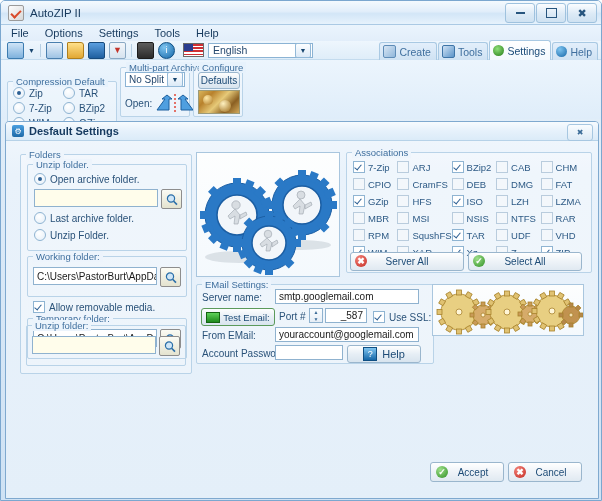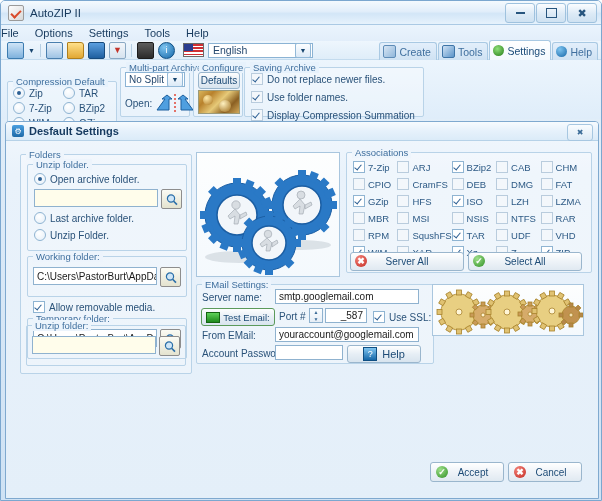--- a/index.html
+++ b/index.html
@@ -41,21 +41,21 @@
     border:1px solid #9fc2de;border-radius:3px;
     display:flex;align-items:center;justify-content:center;
     font-size:10px;color:#27557e;
   }
   .win-btn .gmin{display:block;width:9px;height:0;border-bottom:2px solid #27557e;}
   .win-btn .gmax{display:block;width:9px;height:8px;border:1.6px solid #27557e;}
   .win-btn .gcls{font-size:11px;line-height:10px;}
   
   .menubar{
     position:absolute;left:0;top:24px;width:100%;height:16px;
-    display:flex;align-items:center;box-sizing:border-box;
+    display:flex;align-items:center;padding-left:10px;box-sizing:border-box;
     background:linear-gradient(180deg,#eaf4fd,#e2eefa);
   }
   .menu-item{margin-right:16px;font-size:11px;color:#173a5e;}
   
   .toolbar{
     position:absolute;left:0;top:40px;width:100%;height:19px;
     display:flex;align-items:center;padding-left:4px;box-sizing:border-box;
     background:linear-gradient(180deg,#eef6fd,#dfedf9);
     border-bottom:1px solid #c3dbee;
   }
@@ -311,37 +311,20 @@
       <div class="gbox-title">Configure</div>
       <div class="btn3d" style="position:absolute;left:4px;top:4px;width:40px;height:15px;font-size:10px;">
         <span>Defaults</span>
       </div>
       <div style="position:absolute;left:4px;top:22px;width:40px;height:22px;border:1px solid #9a9a7a;background:linear-gradient(135deg,#d9b45a 0%,#b8812c 25%,#e6c978 50%,#8a5f22 75%,#d2a95a 100%);overflow:hidden;">
         <div style="position:absolute;left:4px;top:4px;width:10px;height:10px;border-radius:50%;background:radial-gradient(circle at 35% 30%,#ffe9a8,#a9731d);"></div>
         <div style="position:absolute;left:20px;top:9px;width:12px;height:12px;border-radius:50%;background:radial-gradient(circle at 35% 30%,#fff1c0,#9c6a18);"></div>
       </div>
     </div>
 
-    <div class="gbox" style="left:243px;top:7px;width:178px;height:48px;">
-      <div class="gbox-title">Saving Archive</div>
-      <div style="position:absolute;left:6px;top:5px;display:flex;flex-direction:column;gap:6px;">
-        <div class="opt-row">
-            <span class="cbx on dim"></span>
-            <span>Do not replace newer files.</span>
-          </div>
-        <div class="opt-row">
-            <span class="cbx on dim"></span>
-            <span>Use folder names.</span>
-          </div>
-        <div class="opt-row">
-            <span class="cbx on dim"></span>
-            <span>Display Compression Summation</span>
-          </div>
-      </div>
-    </div>
   </div>
 
   <div class="dialog">
     <div class="dlg-title">
       <div class="dlg-ico">⚙</div>
       <div class="dlg-title-text">Desfault Settings</div>
       <div class="dlg-close">
           <span>✖</span>
         </div>
     </div>

